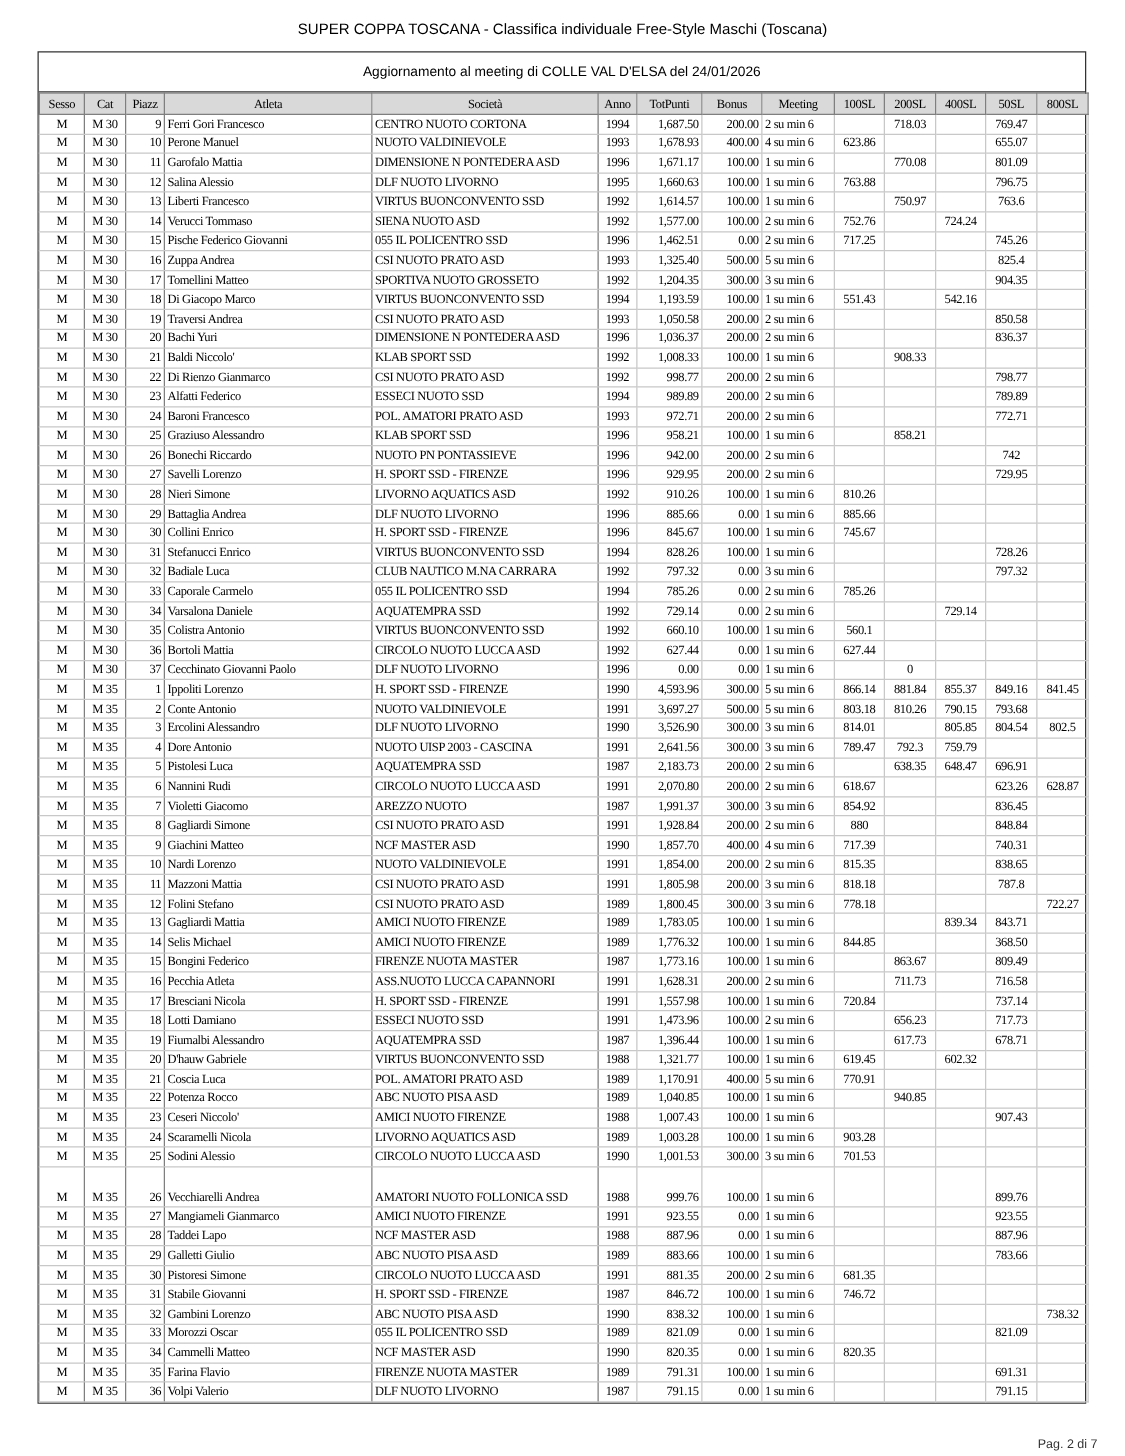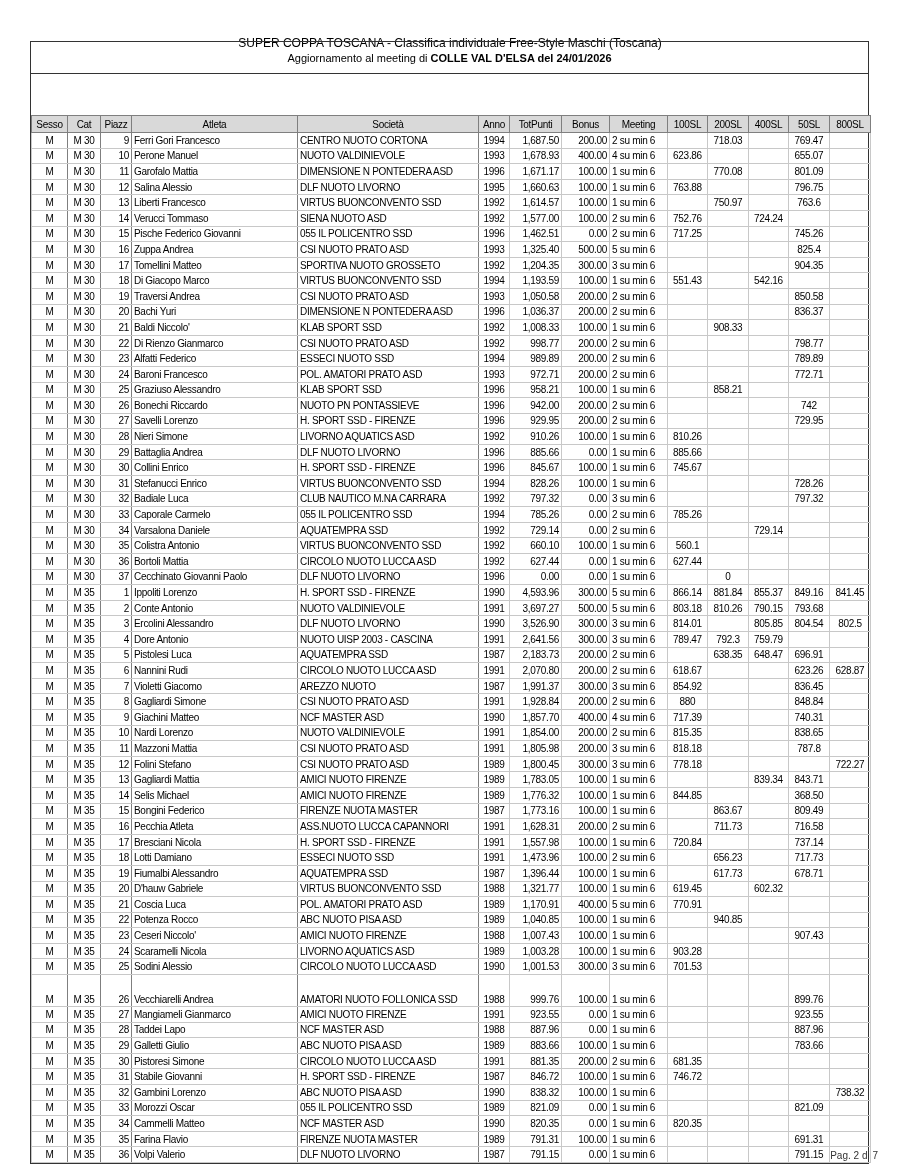--- a/index.html
+++ b/index.html
@@ -1,21 +1,21 @@
 <!DOCTYPE html>
 <html><head>
 <meta charset="utf-8">
 <style>
   html, body { margin:0; padding:0; background:#ffffff; }
   body { width:900px; height:1165px; position:relative; font-family:"Liberation Sans", sans-serif; color:#000; overflow:hidden; }
-  .doc-title { position:absolute; top:16px; left:0; width:900px; text-align:center; font-size:12px; font-family:"Liberation Sans", sans-serif;margin-top:20px; }
+  .doc-title { position:absolute; top:16px; left:0; width:900px; text-align:center; font-size:12px; font-family:"Liberation Sans", sans-serif; }
   .frame { position:absolute; left:30px; top:41px; width:839px; border:1.5px solid #333; box-sizing:border-box; }
   .subtitle { height:31px; line-height:33px; text-align:center; font-size:11px; font-weight:normal; border-bottom:1.5px solid #333; }
-  .subtitle b { font-weight:bold; }
-  table { border-collapse:collapse; table-layout:fixed; width:100%; font-family:Liberation Sans, sans-serif; font-size:10px; letter-spacing:-0.3px;margin-top:41px; }
+  .subtitle b { font-weight:normal; }
+  table { border-collapse:collapse; table-layout:fixed; width:100%; font-family:Liberation Serif, serif; font-size:10px; letter-spacing:-0.3px; }
   th { background:#d9d9d9; font-weight:normal; height:16px; padding:0 2px; border:1px solid #7f7f7f; text-align:center; white-space:nowrap; overflow:hidden; }
   td { height:14.6px; padding:0 2px; border:1px solid #c8c8c8; white-space:nowrap; overflow:hidden; }
   td.c { text-align:center; }
   td.r { text-align:right; }
   td.l { text-align:left; }
   td.sep { border-right:1px solid #7f7f7f; }
   tr.tall td { height:30px; vertical-align:bottom; padding-bottom:1px; }
   .page-num { position:absolute; right:22px; top:1130px; font-size:10px; font-family:"Liberation Sans", sans-serif; color:#333;margin-top:20px; }
 </style>
 </head>

